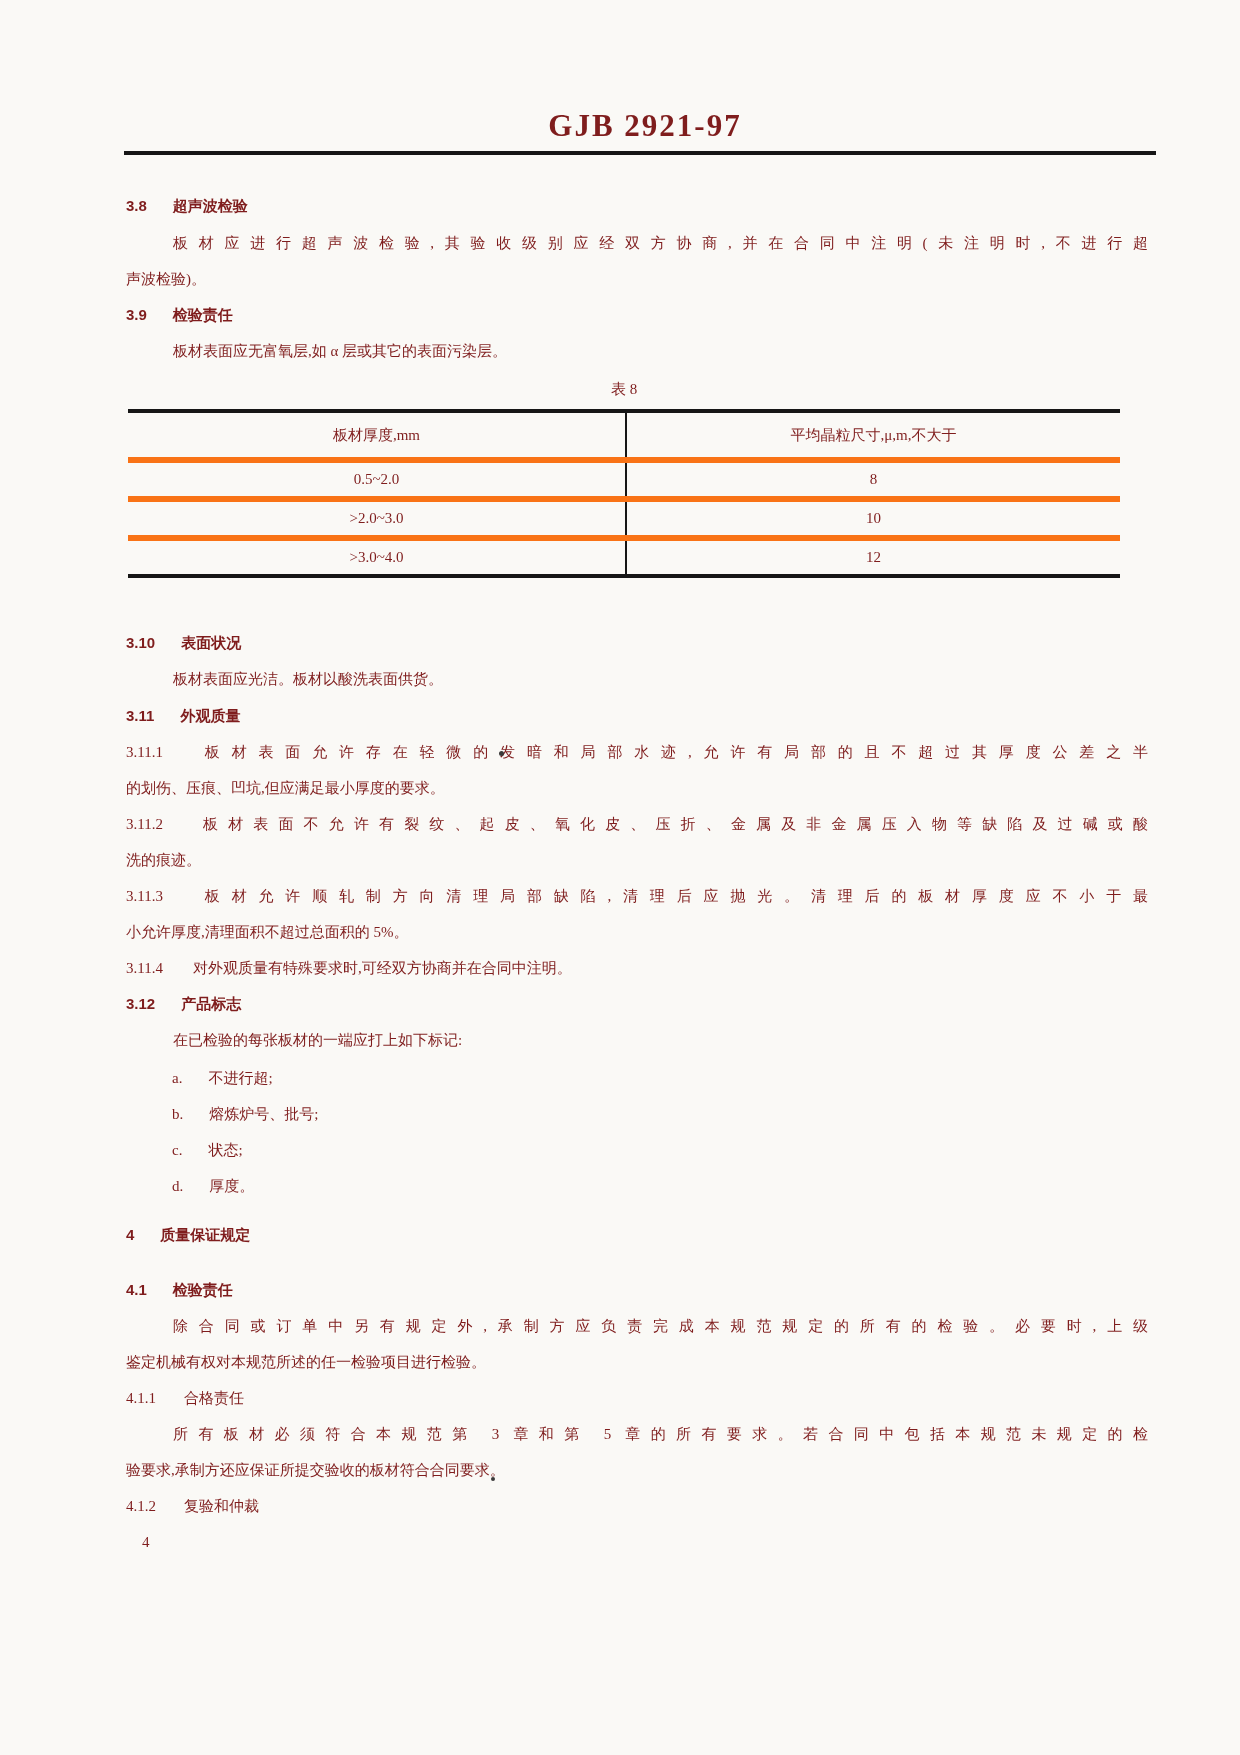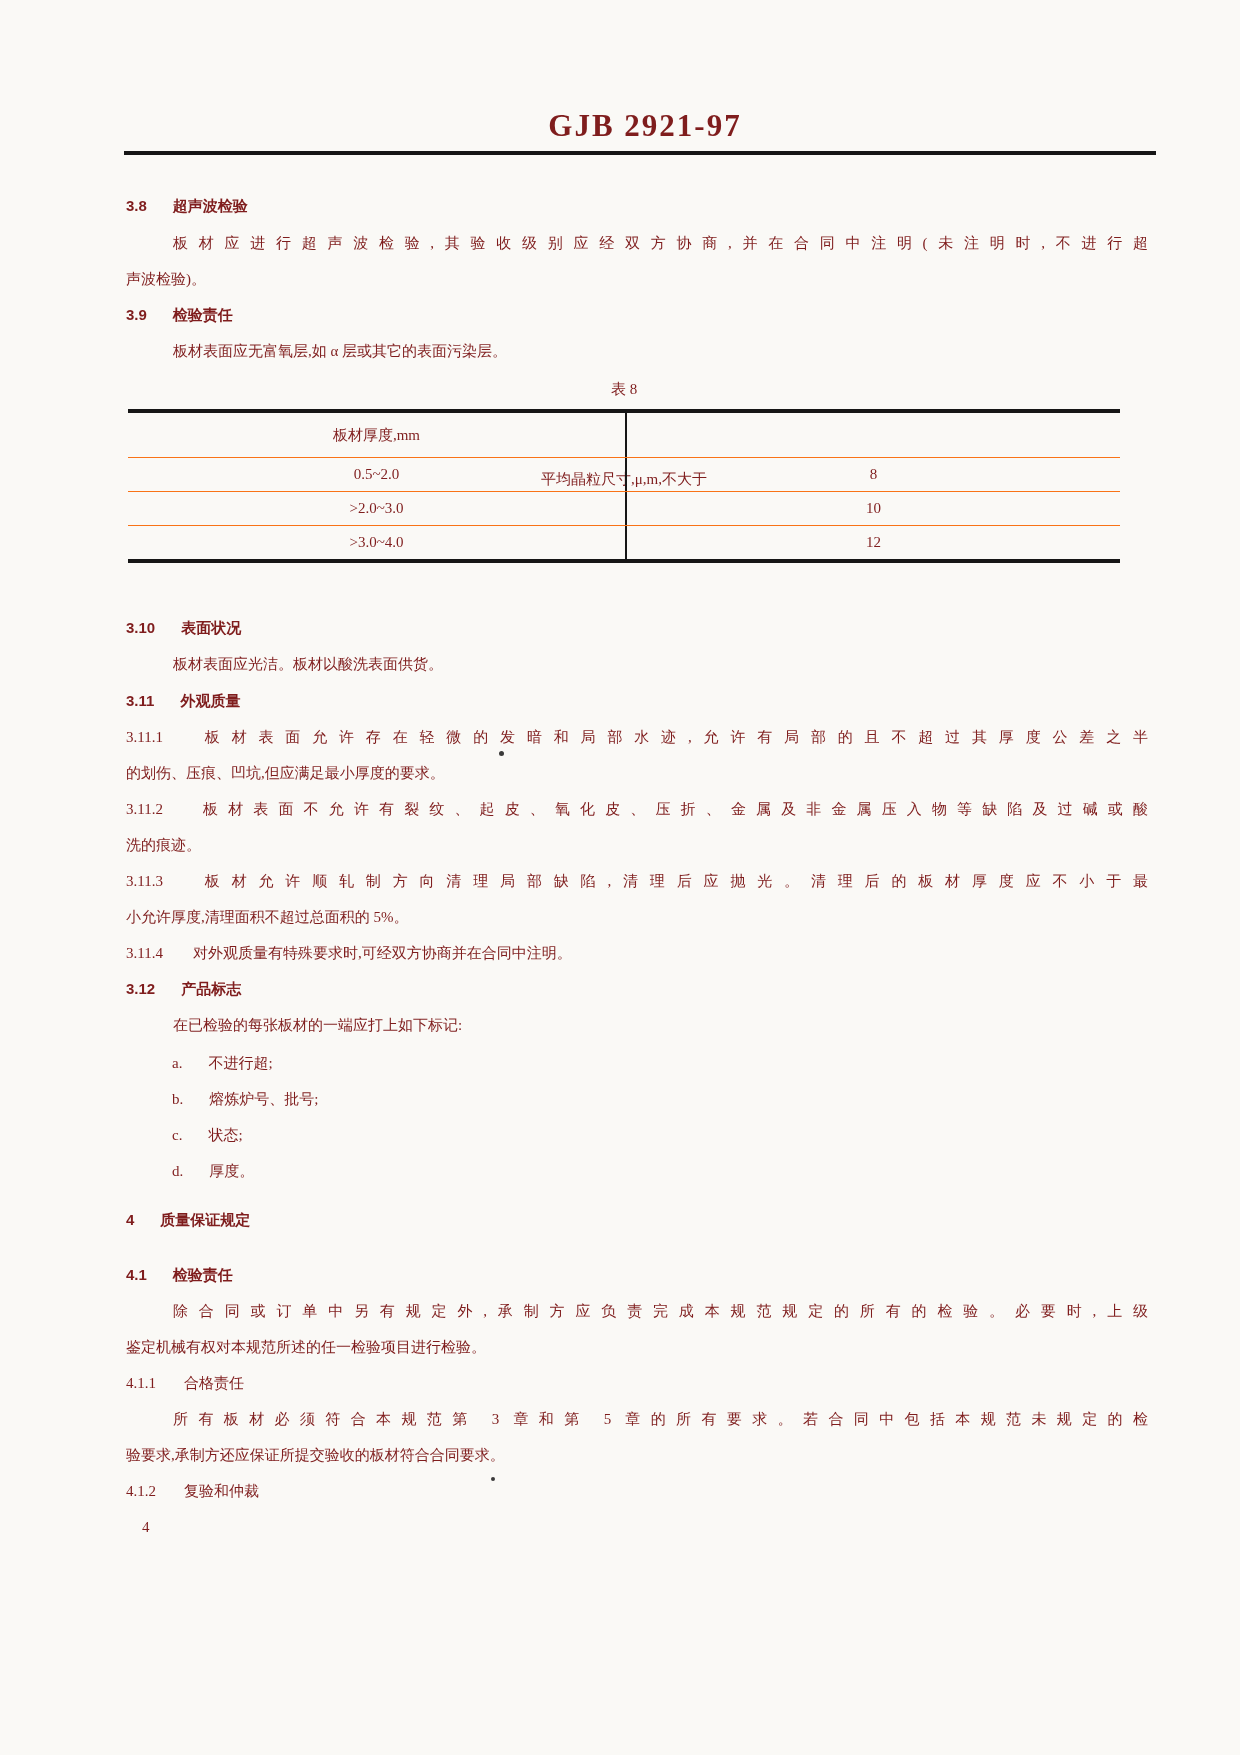--- a/index.html
+++ b/index.html
@@ -40,22 +40,22 @@
   
   .list-item .letter { margin-left:46px; }
   .list-item .ltext  { margin-left:26px; }
 
   
   .tbl-caption { width:992px; margin-left:2px; text-align:center; margin-top:2px; }
   .tbl {
     width:992px; margin-left:2px; margin-top:2px;
     border-top:4px solid #161616; border-bottom:4px solid #161616;
   }
-  .trow { display:flex; height:33px; line-height:33px; border-top:1px solid #f97316; }
-  .trow.thead { height:44px; line-height:44px; border-top:none;flex-direction:column; }
+  .trow { display:flex; height:33px; line-height:33px; border-top:6px solid #f97316; }
+  .trow.thead { height:44px; line-height:44px; border-top:none; }
   .tcell { text-align:center; }
   .tcell.left  { width:499px; border-right:2px solid #161616; box-sizing:border-box; }
   .tcell.right { flex:1; }
 
   
   .page-num { padding-left:16px; }
   .artifact {
     position:absolute; background:#3a3a3a; border-radius:50%;
     width:5px; height:5px;
   }

